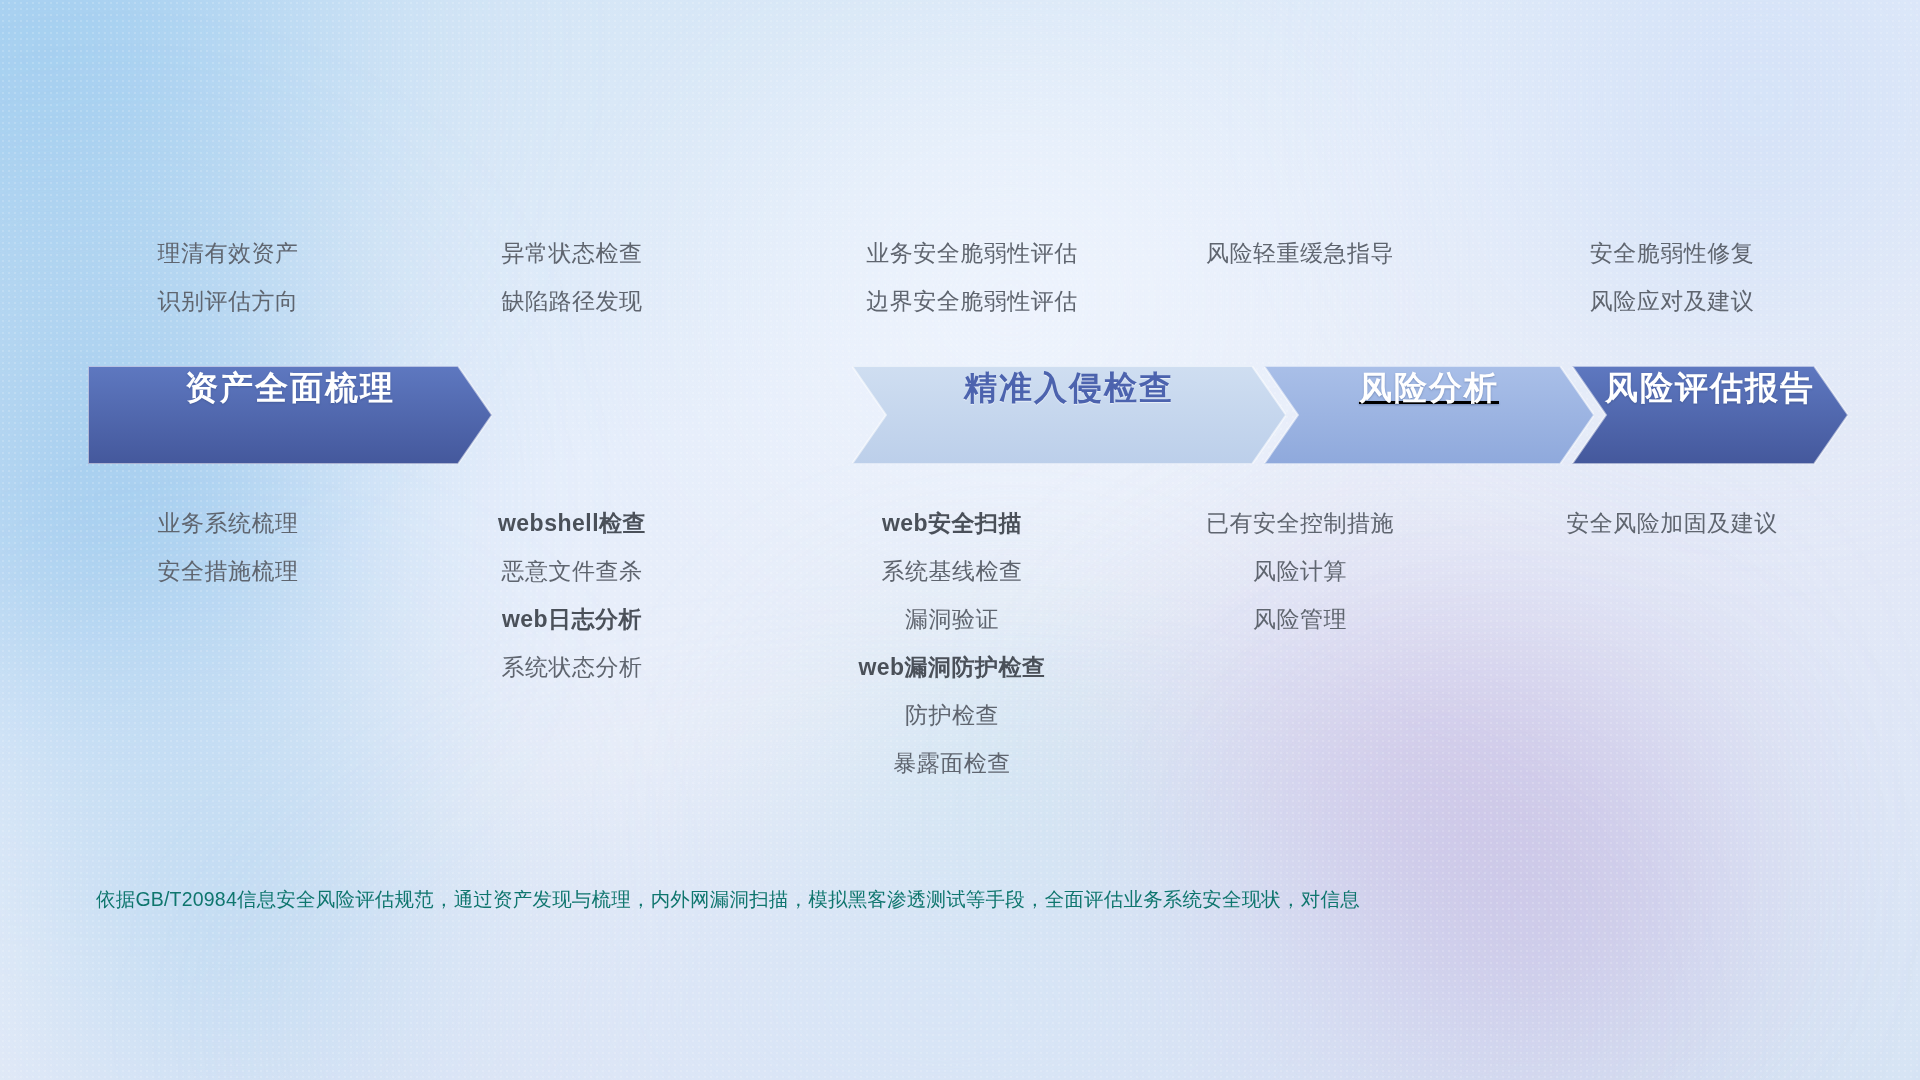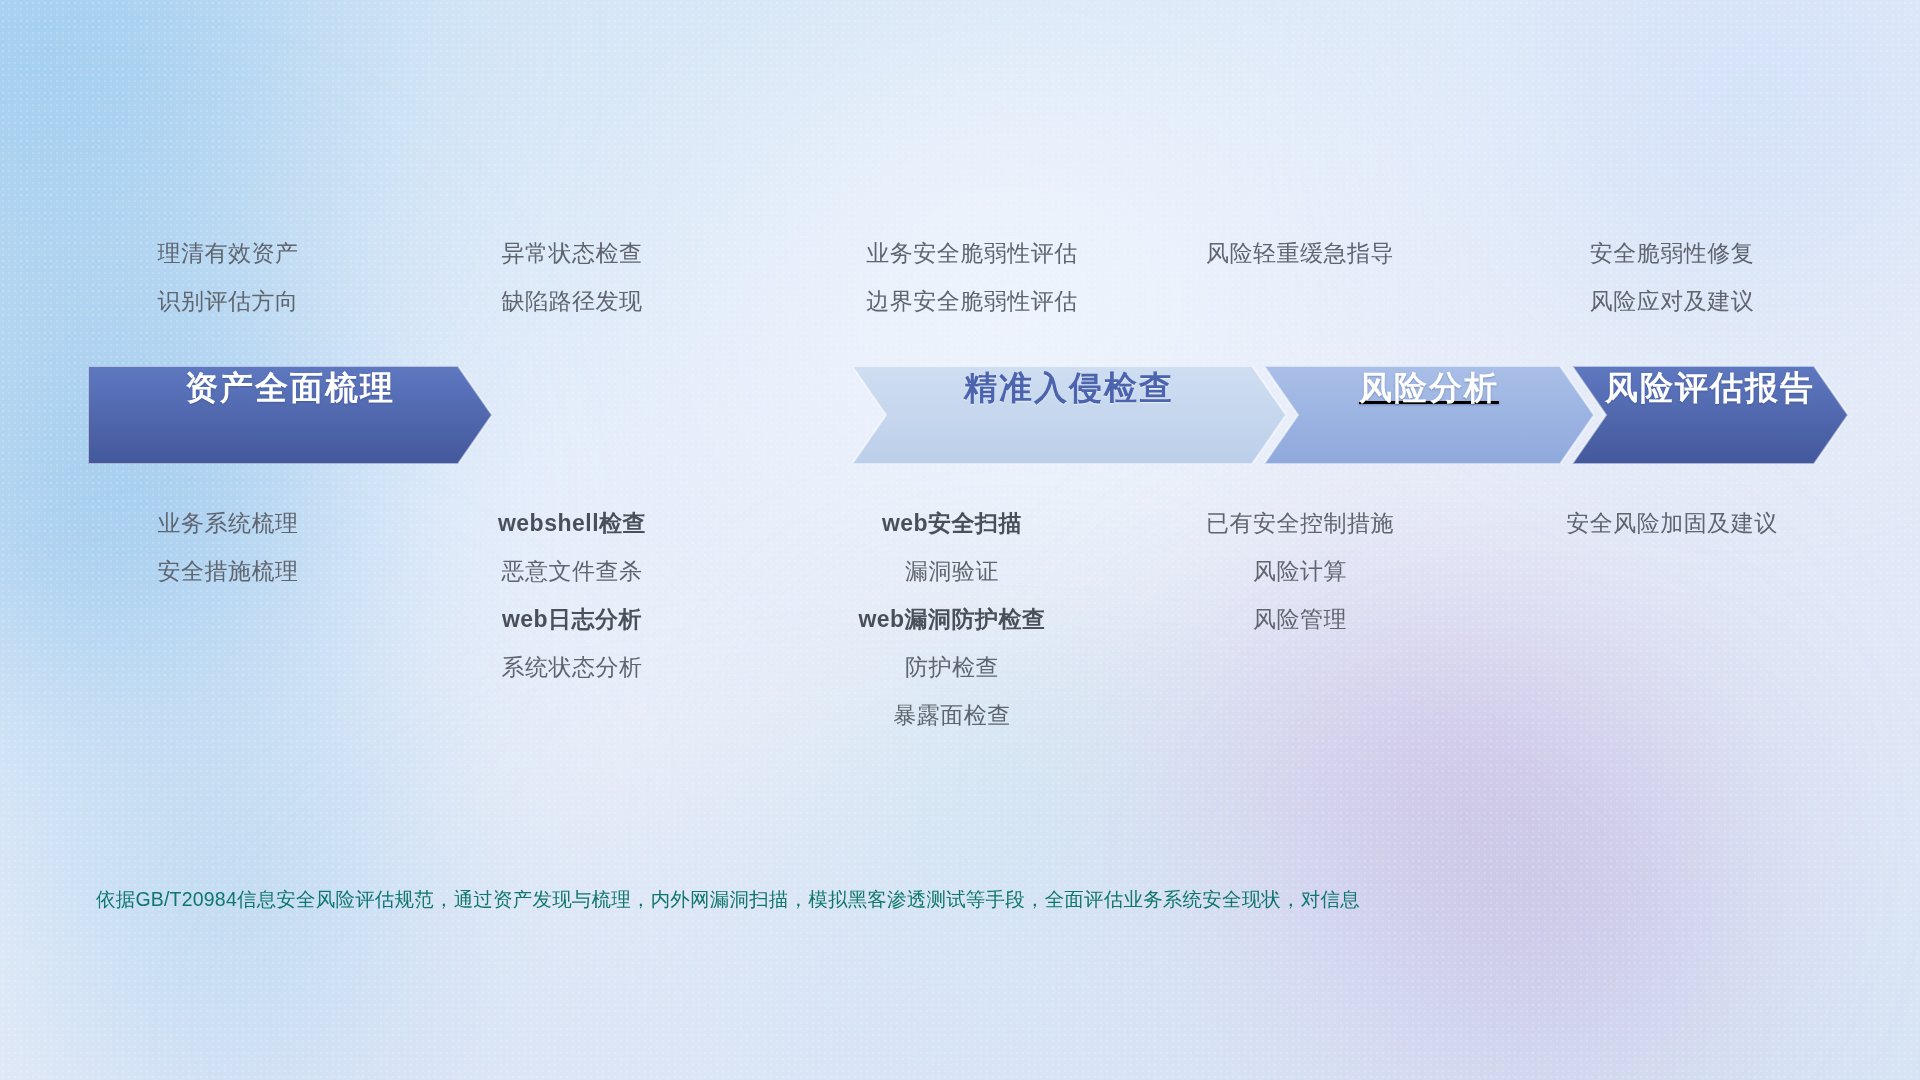--- a/index.html
+++ b/index.html
@@ -241,20 +241,21 @@
           <div class="item">安全措施梳理</div>
         </div>
         <div class="col-bot" style="left: 312px; top: 512px; width: 520px;">
           <div class="item bold">webshell检查</div>
           <div class="item">恶意文件查杀</div>
           <div class="item bold">web日志分析</div>
           <div class="item">系统状态分析</div>
         </div>
         <div class="col-bot" style="left: 692px; top: 512px; width: 520px;">
           <div class="item bold">web安全扫描</div>
+          <div class="item">系统基线检查</div>
           <div class="item">漏洞验证</div>
           <div class="item bold">web漏洞防护检查</div>
           <div class="item">防护检查</div>
           <div class="item">暴露面检查</div>
         </div>
         <div class="col-bot" style="left: 1040px; top: 512px; width: 520px; text-align: center;">
           <div class="item">已有安全控制措施</div>
           <div class="item">风险计算</div>
           <div class="item">风险管理</div>
         </div>

